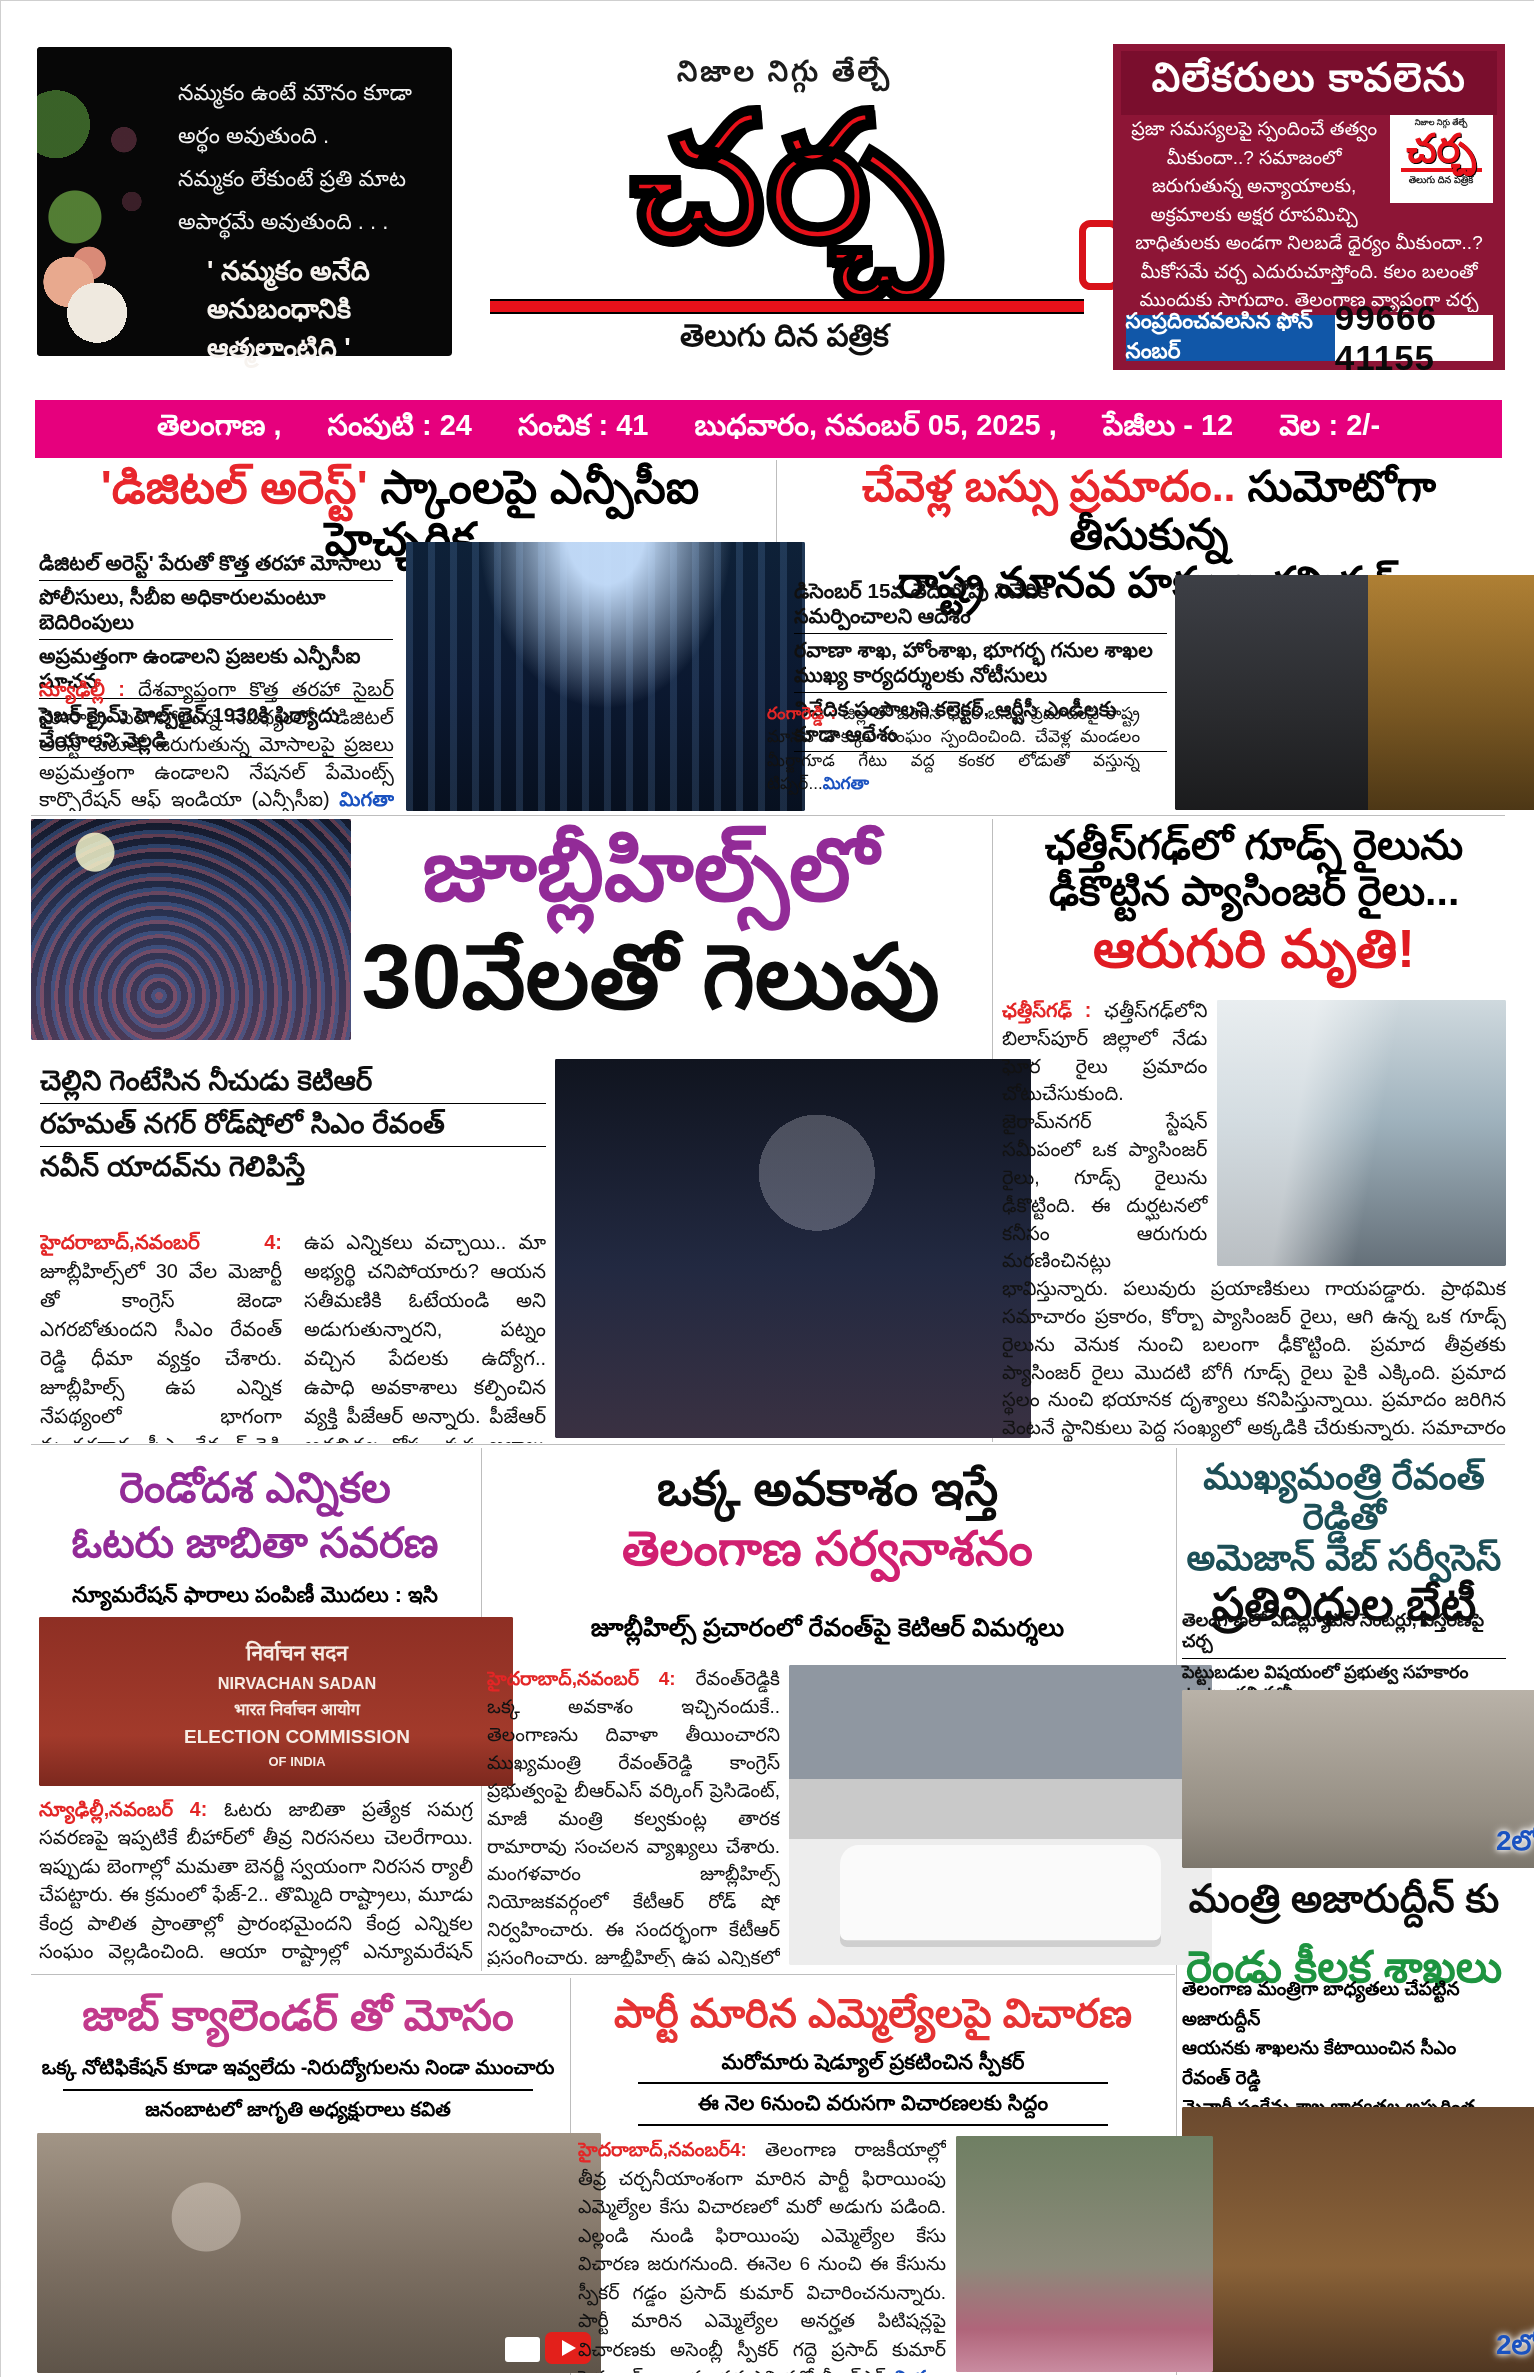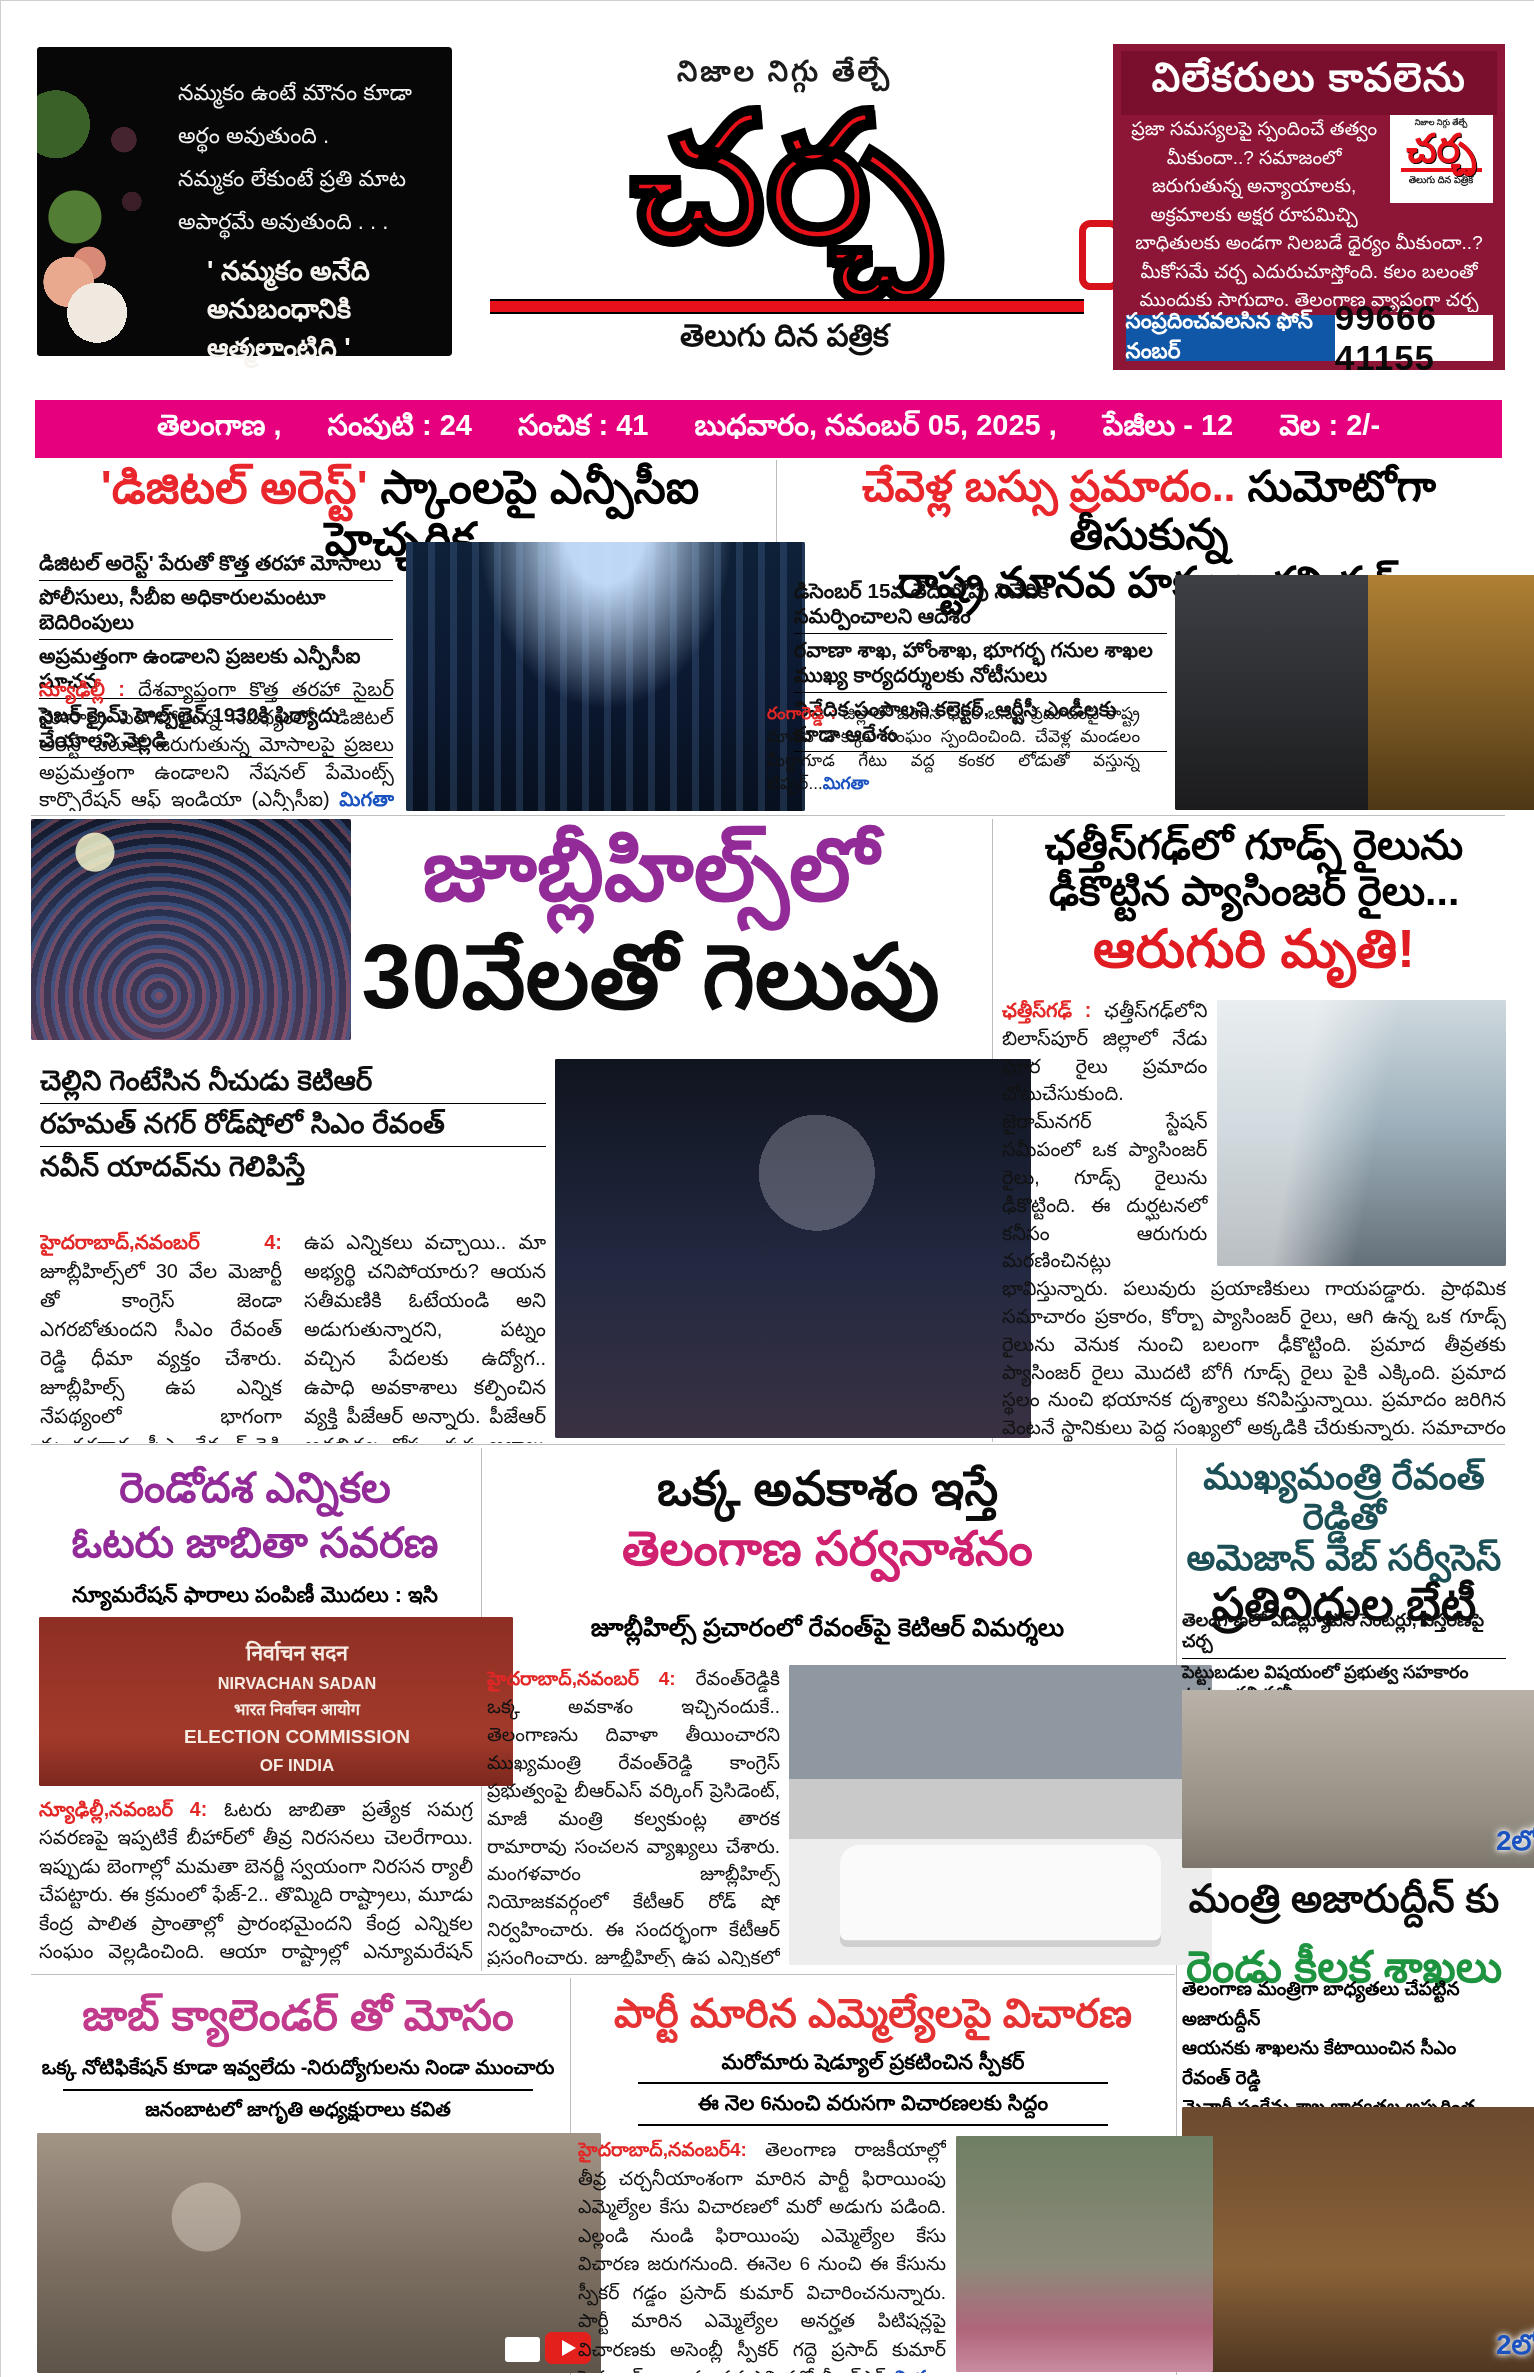--- a/index.html
+++ b/index.html
@@ -207,21 +207,21 @@
     <div>రెండోదశ ఎన్నికల</div>
     <div style="margin-top:7.7px;">ఓటరు జాబితా సవరణ</div>
   </div>
   <div class="abs center" style="left:36px;top:1581px;width:436px;font-size:21.6px;font-weight:bold;">న్యూమరేషన్ ఫారాలు పంపిణీ మొదలు : ఇసి</div>
   <div class="photo p-eci" style="left:38px;top:1616px;width:432px;height:169px;">
     <div class="sign">
       <div style="font-size:21px;">निर्वाचन सदन</div>
       <div style="font-size:16.3px;">NIRVACHAN SADAN</div>
       <div style="font-size:16.3px;">भारत निर्वाचन आयोग</div>
       <div style="font-size:19px;">ELECTION COMMISSION</div>
-      <div style="font-size:17px;">OF INDIA</div>
+      <div style="font-size:13px;">OF INDIA</div>
     </div>
   </div>
   <div class="abs body-txt just clip" style="left:38px;top:1794px;width:434px;height:172px;font-size:19.6px;line-height:1.45;">
     <span class="dateline">న్యూఢిల్లీ,నవంబర్ 4: </span><span>ఓటరు జాబితా ప్రత్యేక సమగ్ర సవరణపై ఇప్పటికే బీహార్‌లో తీవ్ర నిరసనలు చెలరేగాయి. ఇప్పుడు బెంగాల్లో మమతా బెనర్జీ స్వయంగా నిరసన ర్యాలీ చేపట్టారు. ఈ క్రమంలో ఫేజ్-2.. తొమ్మిది రాష్ట్రాలు, మూడు కేంద్ర పాలిత ప్రాంతాల్లో ప్రారంభమైందని కేంద్ర ఎన్నికల సంఘం వెల్లడించింది. ఆయా రాష్ట్రాల్లో ఎన్యూమరేషన్ ఫారాలు పంపిణీ మొదలు పెట్టినట్లు తెలిపింది. ఓటర్ల జాబితా ప్రక్షాళనను .. </span>
   </div>
 
   <div class="abs hl center" style="left:486px;top:1461px;width:681px;">
     <div style="font-size:48px;color:#0c0c0c;">ఒక్క అవకాశం ఇస్తే</div>
     <div style="font-size:48px;color:#d02070;margin-top:6.7px;">తెలంగాణ సర్వనాశనం</div>
   </div>

